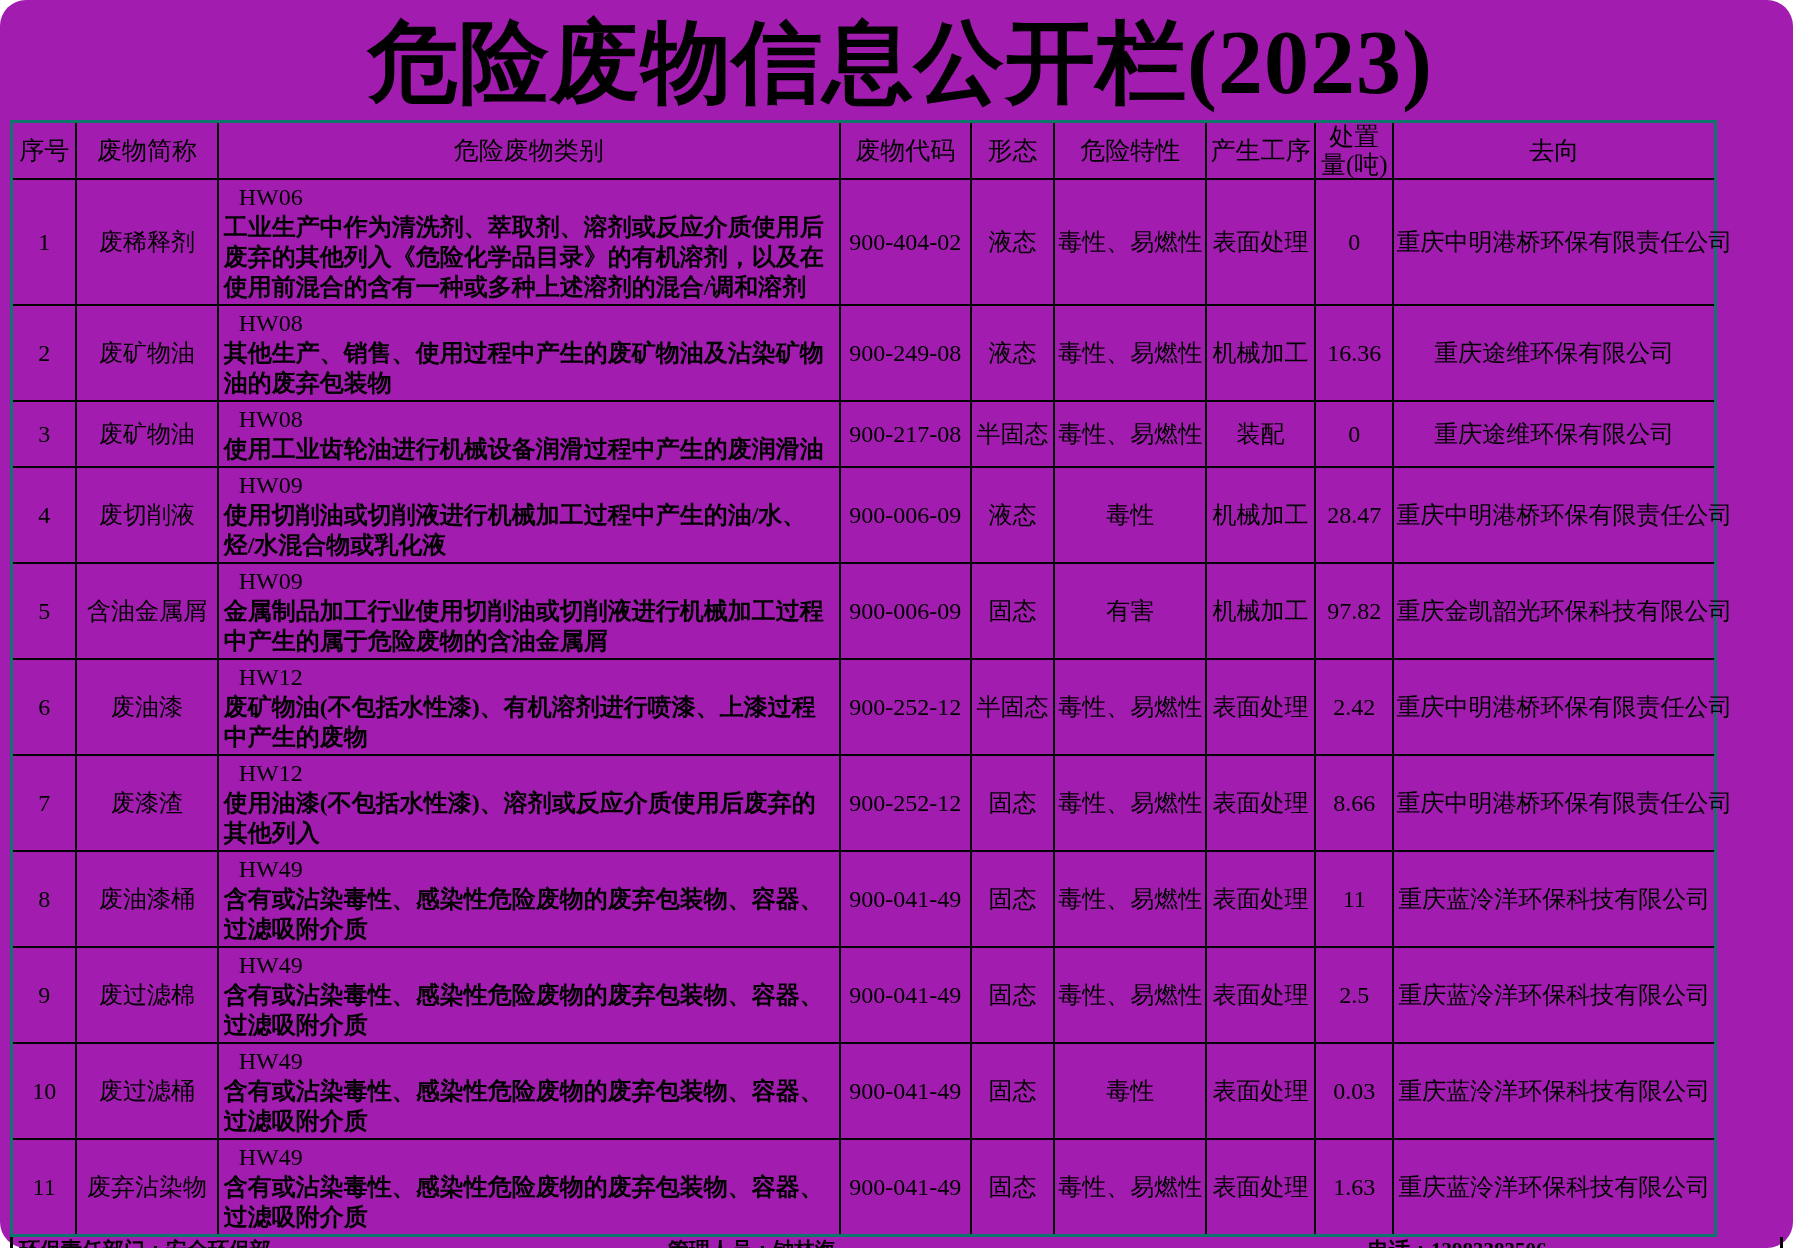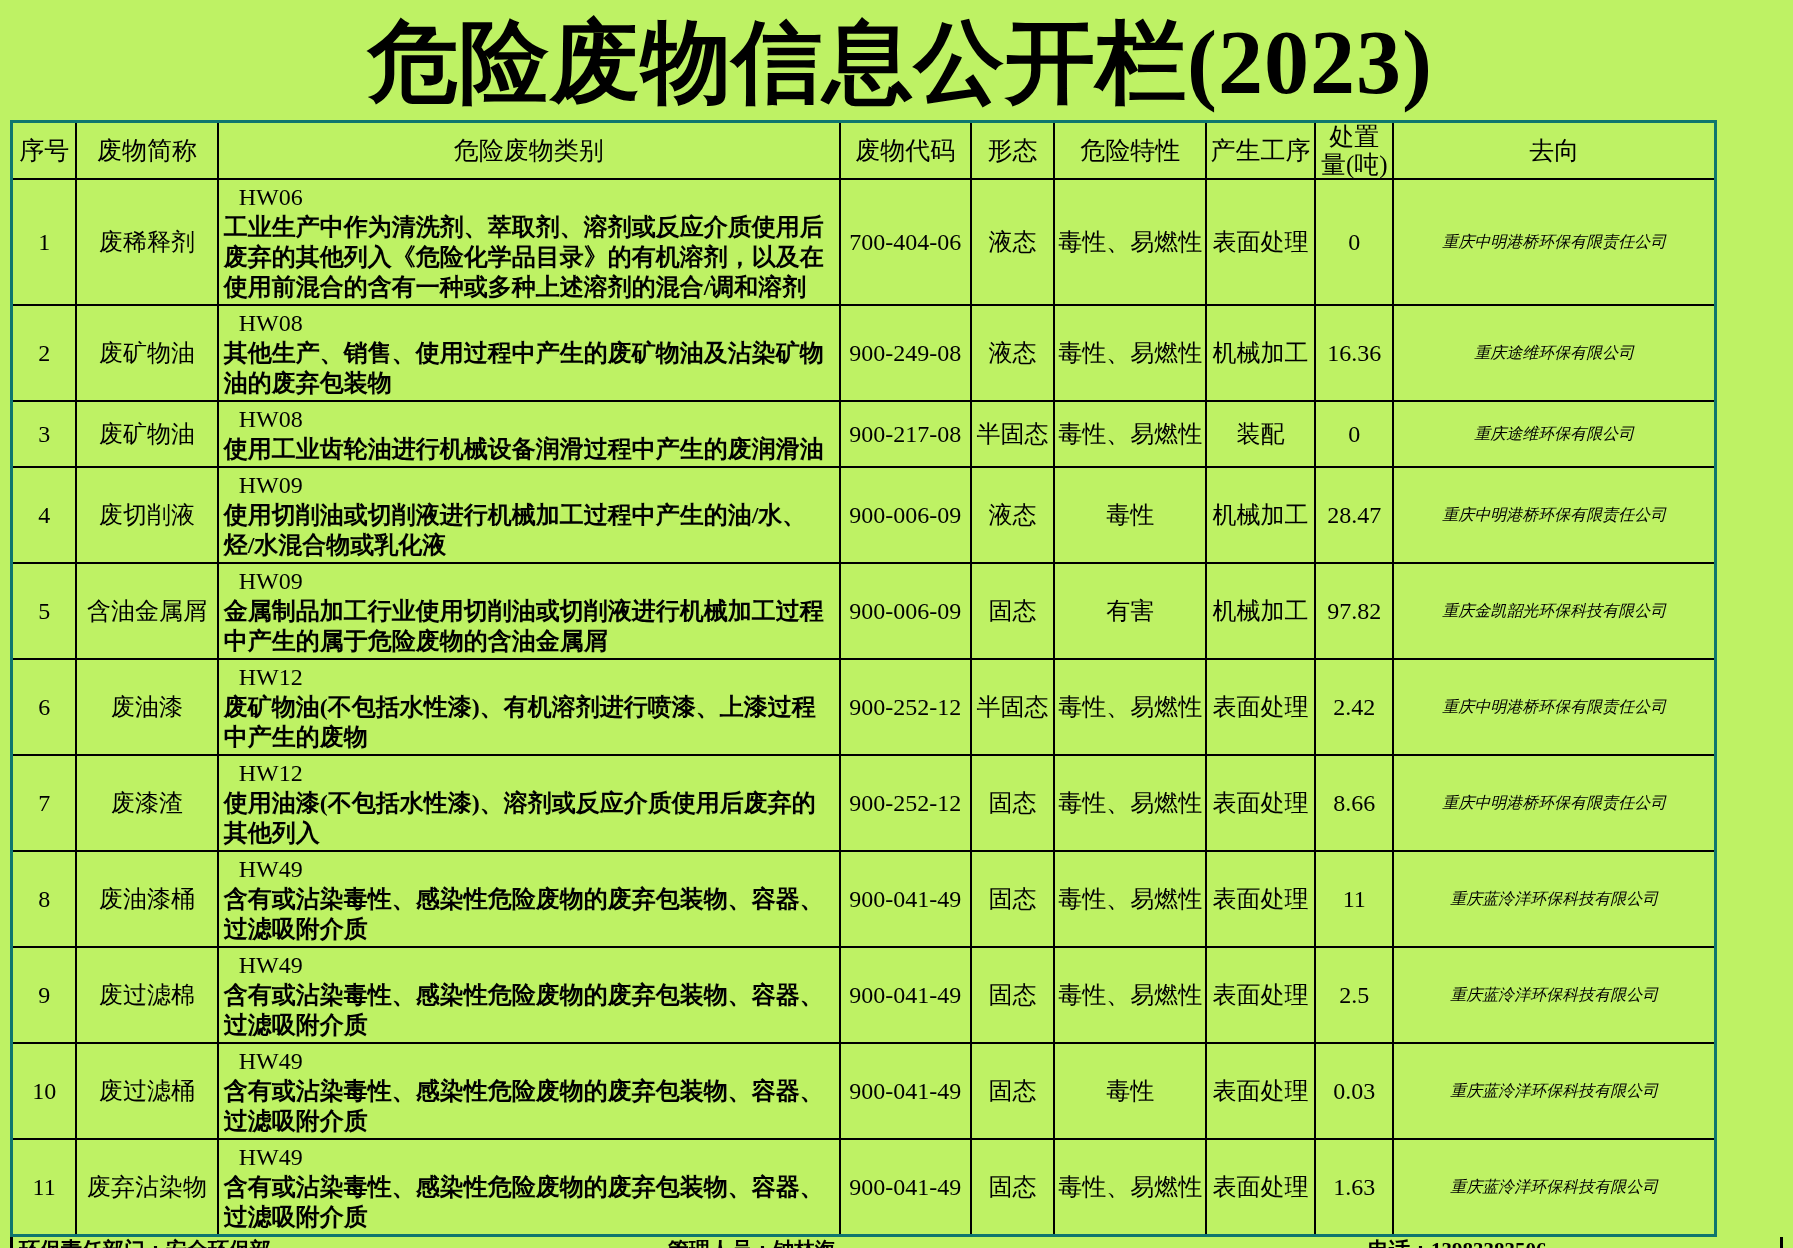--- a/index.html
+++ b/index.html
@@ -8,21 +8,22 @@
     width: 1793px;
     height: 1248px;
     color: #000;
     font-family: "Liberation Serif", "DejaVu Serif", serif;
     overflow: hidden;
   }
   .page {
     width: 1793px;
     height: 1248px;
     padding: 10px 2px 0 10px;
-    background: #bef264;
+    background: #a21caf;
+    border-radius: 26px;
   }
   .title {
     text-align: center;
     font-weight: bold;
     font-size: 90px;
     line-height: 1.18;
     margin-bottom: 4px;
     letter-spacing: 1px;
     font-family: "Liberation Serif", "DejaVu Serif", serif;
   }
@@ -49,21 +50,21 @@
     padding: 2px 2px;
   }
   td.c { text-align: center; white-space: nowrap; }
   td.cat {
     text-align: left;
     padding: 2px 6px 2px 5px;
     line-height: 30px;
   }
   td.cat .hw-code { line-height: 30px; margin-left: 15px; }
   td.cat .hw-desc { line-height: 30px; font-weight: bold; }
-  td.dest { font-size: 16px; font-style: italic; }
+  td.dest { font-size: 24px; }
   .footer {
     width: 1773px;
     height: 30px;
     border: 3px solid #000;
     border-top: none;
     position: relative;
     font-weight: bold;
     font-size: 21px;
     line-height: 27px;
   }
@@ -105,21 +106,21 @@
       </tr>
     </thead>
     <tbody>
         <tr>
           <td class="c">1</td>
           <td class="c">废稀释剂</td>
           <td class="cat">
             <div class="hw-code">HW06</div>
             <div class="hw-desc">工业生产中作为清洗剂、萃取剂、溶剂或反应介质使用后废弃的其他列入《危险化学品目录》的有机溶剂，以及在使用前混合的含有一种或多种上述溶剂的混合/调和溶剂</div>
           </td>
-          <td class="c">700-404-06</td>
+          <td class="c">900-404-02</td>
           <td class="c">液态</td>
           <td class="c">毒性、易燃性</td>
           <td class="c">表面处理</td>
           <td class="c">0</td>
           <td class="c dest">重庆中明港桥环保有限责任公司</td>
         </tr>
         <tr>
           <td class="c">2</td>
           <td class="c">废矿物油</td>
           <td class="cat">

